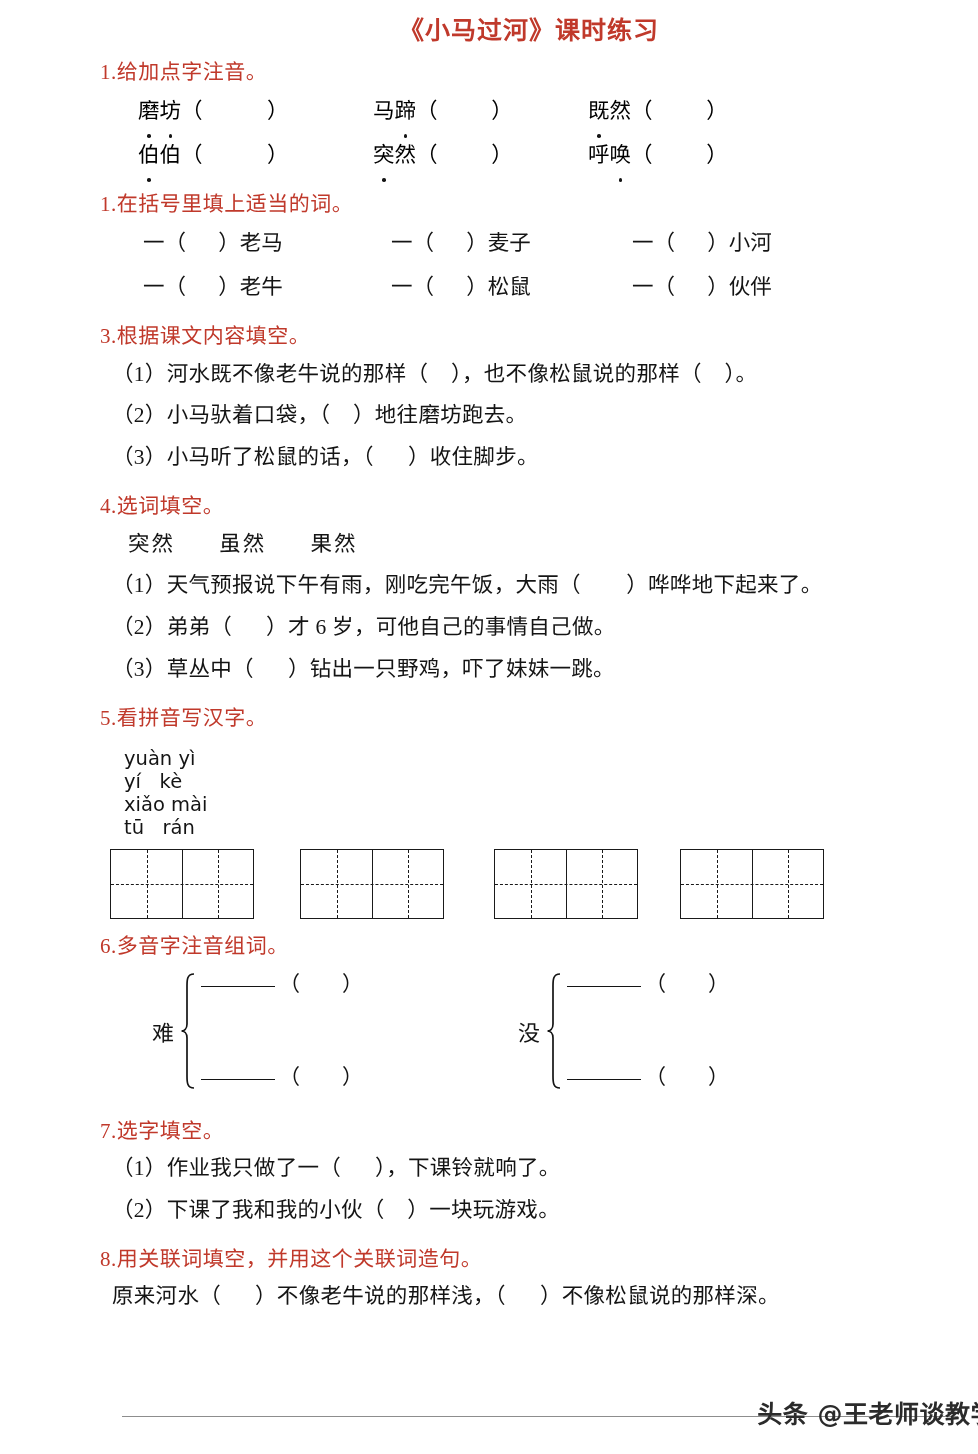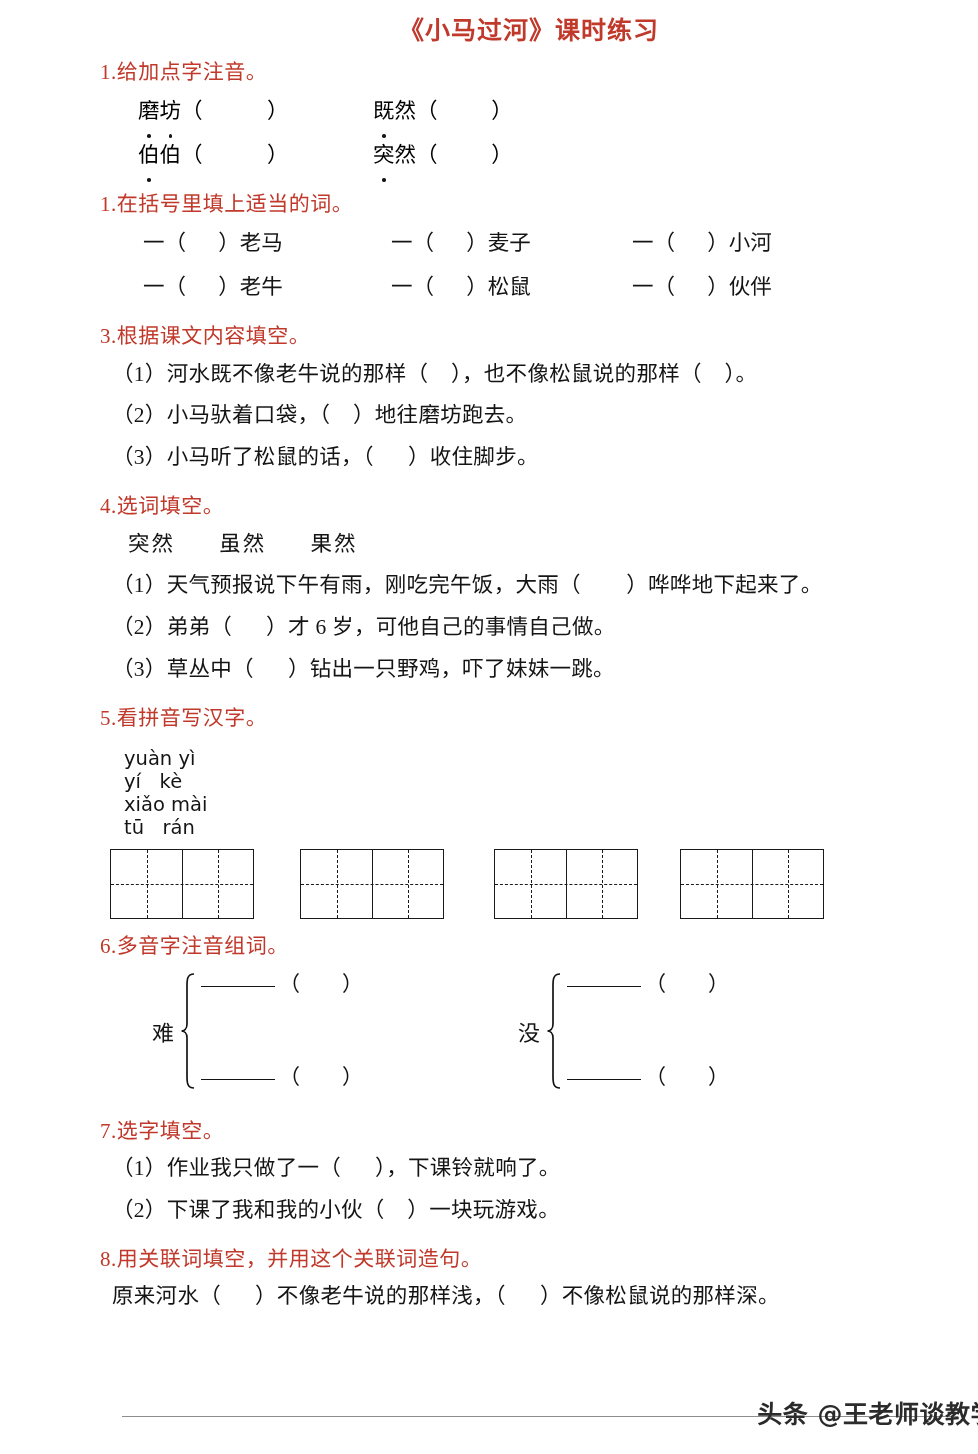--- a/index.html
+++ b/index.html
@@ -234,26 +234,28 @@
 <body>
 
 <div class="page">
 
   <div class="doc-title">《小马过河》课时练习</div>
 
   <div class="sec-head">1.给加点字注音。</div>
 
   <div class="tri-row">
     <div class="cell c1"><span class="dotted">磨</span><span class="dotted">坊</span><span>（            ）</span></div>
+    <div class="cell c2">马<span class="dotted">蹄</span><span>（          ）</span></div>
     <div class="cell c3"><span class="dotted">既</span>然<span>（          ）</span></div>
   </div>
 
   <div class="tri-row">
     <div class="cell c1"><span class="dotted">伯</span>伯<span>（            ）</span></div>
     <div class="cell c2"><span class="dotted">突</span>然<span>（          ）</span></div>
+    <div class="cell c3">呼<span class="dotted">唤</span><span>（          ）</span></div>
   </div>
 
   <div class="sec-head">1.在括号里填上适当的词。</div>
 
   <div class="tri-row2">
     <div class="cell d1">一（      ）老马</div>
     <div class="cell d2">一（      ）麦子</div>
     <div class="cell d3">一（      ）小河</div>
   </div>
   <div class="tri-row2">

